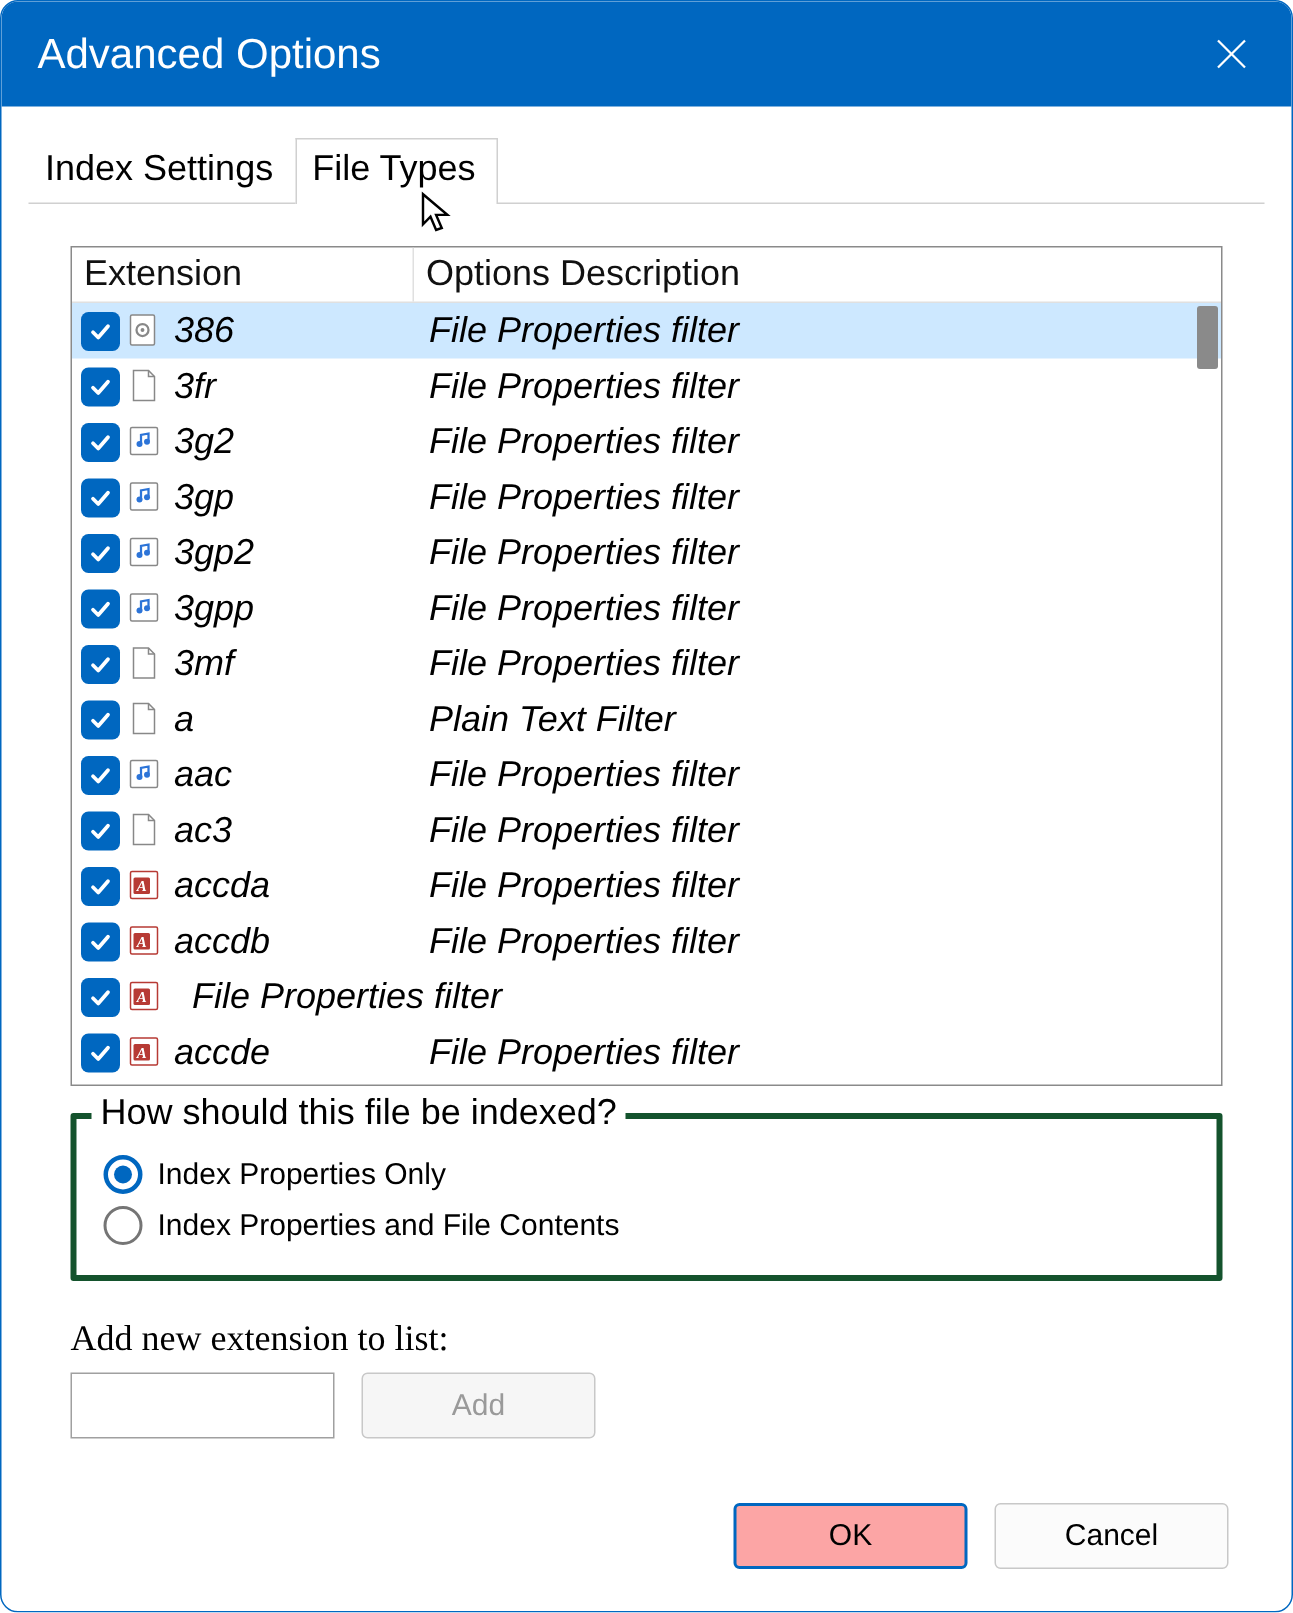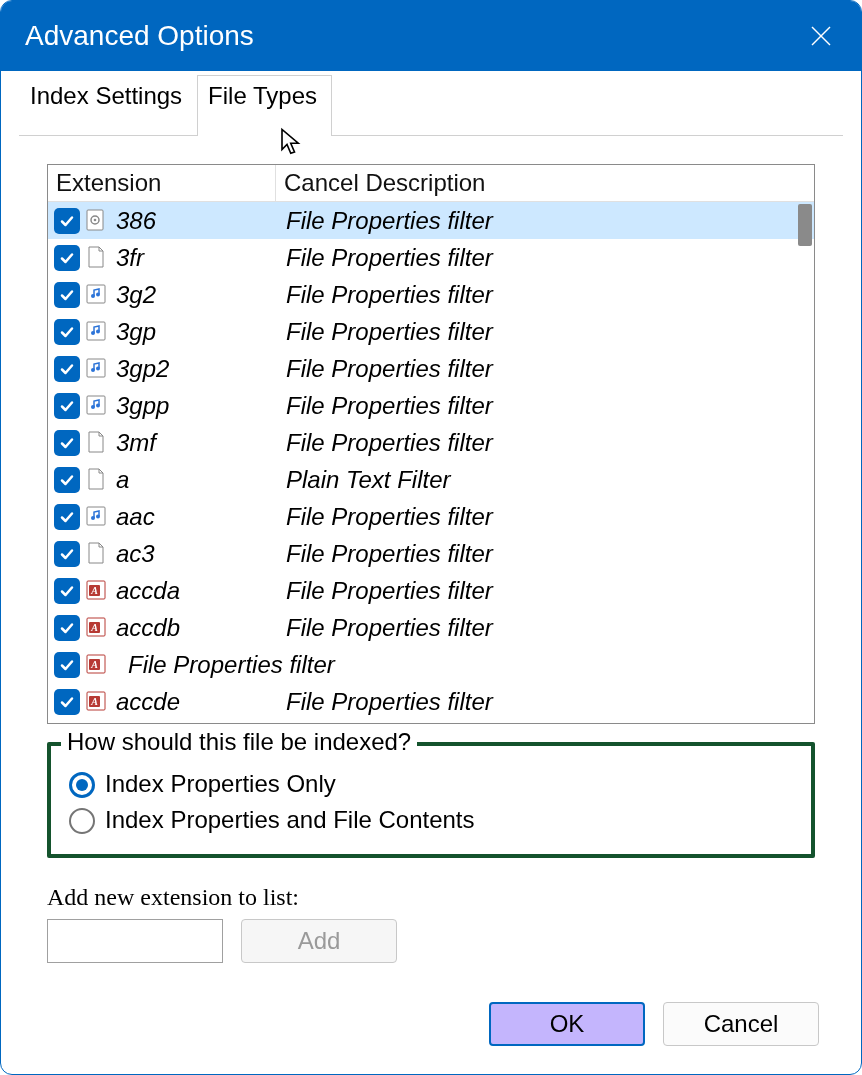--- a/index.html
+++ b/index.html
@@ -51,21 +51,21 @@
       flex-direction: column;
     }
     .tabstrip {
       display: flex;
       align-items: flex-end;
       height: 44px;
       position: relative;
     }
     .tab {
       font-size: 24px;
-      padding: 6px 14px 26px 10px;
+      padding: 6px 14px 9px 10px;
       color: #000;
       cursor: pointer;
       background: transparent;
       border: 1px solid transparent;
       border-bottom: none;
       position: relative;
       bottom: -1px;
     }
     .tab.active {
       background: #fff;
@@ -163,22 +163,22 @@
     .group-legend {
       position: absolute;
       top: -18px;
       left: 10px;
       background: #fff;
       padding: 0 6px;
       font-size: 24px;
     }
     .radio-row {
       display: flex;
-      align-items: flex-end;
-      font-size: 24px;
+      align-items: center;
+      font-size: 20px;
       padding: 4px 0;
     }
     .radio {
       width: 26px;
       height: 26px;
       border-radius: 50%;
       border: 2px solid #757575;
       margin-right: 10px;
       display: flex;
       align-items: center;
@@ -212,27 +212,27 @@
       border: 1px solid #a0a0a0;
       background: #fff;
       padding: 4px 8px;
       font-size: 20px;
     }
     .btn {
       height: 44px;
       min-width: 156px;
       border: 1px solid #c8c8c8;
       background: #fbfbfb;
-      font-size: 24px;
+      font-size: 20px;
       cursor: pointer;
       border-radius: 4px;
       padding: 0 34px;
     }
     .btn.disabled { color: #9a9a9a; background: #f6f6f6; }
-    .btn.primary-outline { border: 2px solid #0067c0; background: #c4b5fd; }
+    .btn.primary-outline { border: 2px solid #0067c0; background: #fca5a5; }
     .footer {
       margin-top: auto;
       border-top: none;
       padding: 24px 24px 28px 24px;
       display: flex;
       justify-content: flex-end;
       gap: 18px;
     }
   </style>
 </head>
@@ -258,21 +258,21 @@
         <path d="M2 2 L2 18 L6 14 L9 21 L12 20 L9 13 L15 13 Z" fill="#fff" stroke="#000" stroke-width="1.3"></path>
       </svg>
     </div>
     <div class="tabline"></div>
 
     <div class="tabpage">
 
       <div class="listbox">
         <div class="listheader">
           <div class="col-ext">Extension</div>
-          <div class="col-desc">Cancel Description</div>
+          <div class="col-desc">Options Description</div>
         </div>
         <div class="listbody">
           <div class="listinner" id="listinner">
               <div class="row selected">
                 <span class="chk">
                   <svg width="16" height="16" viewBox="0 0 16 16" fill="none" stroke-width="2.5" stroke-linecap="round" stroke-linejoin="round">
                     <polyline points="3,8.5 6.5,12 13,4.5"></polyline>
                   </svg>
                 </span>
                 <span class="filetype-icon"><svg width="24" height="24" viewBox="0 0 24 24">

